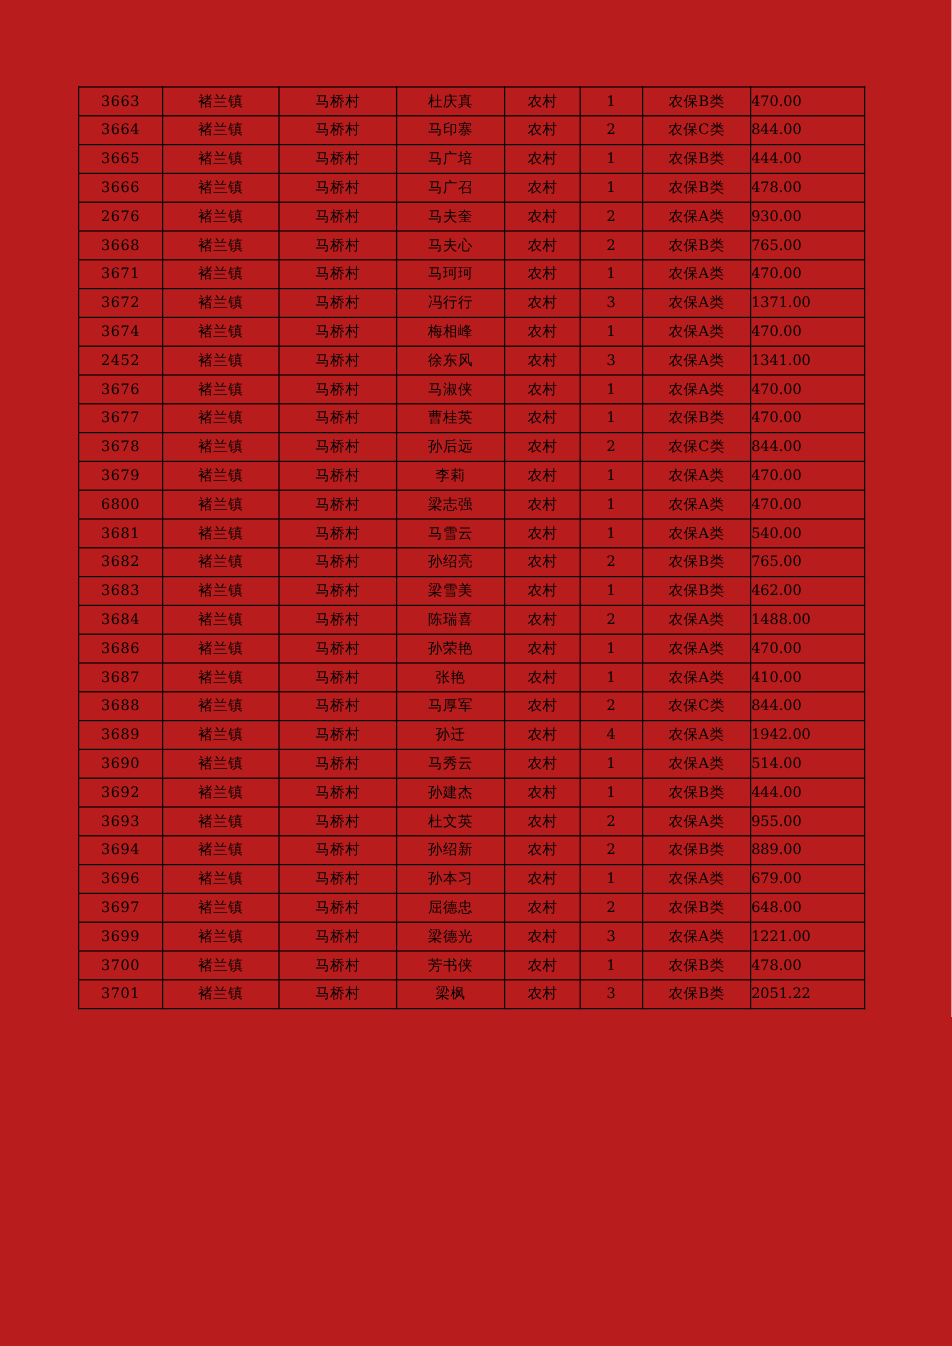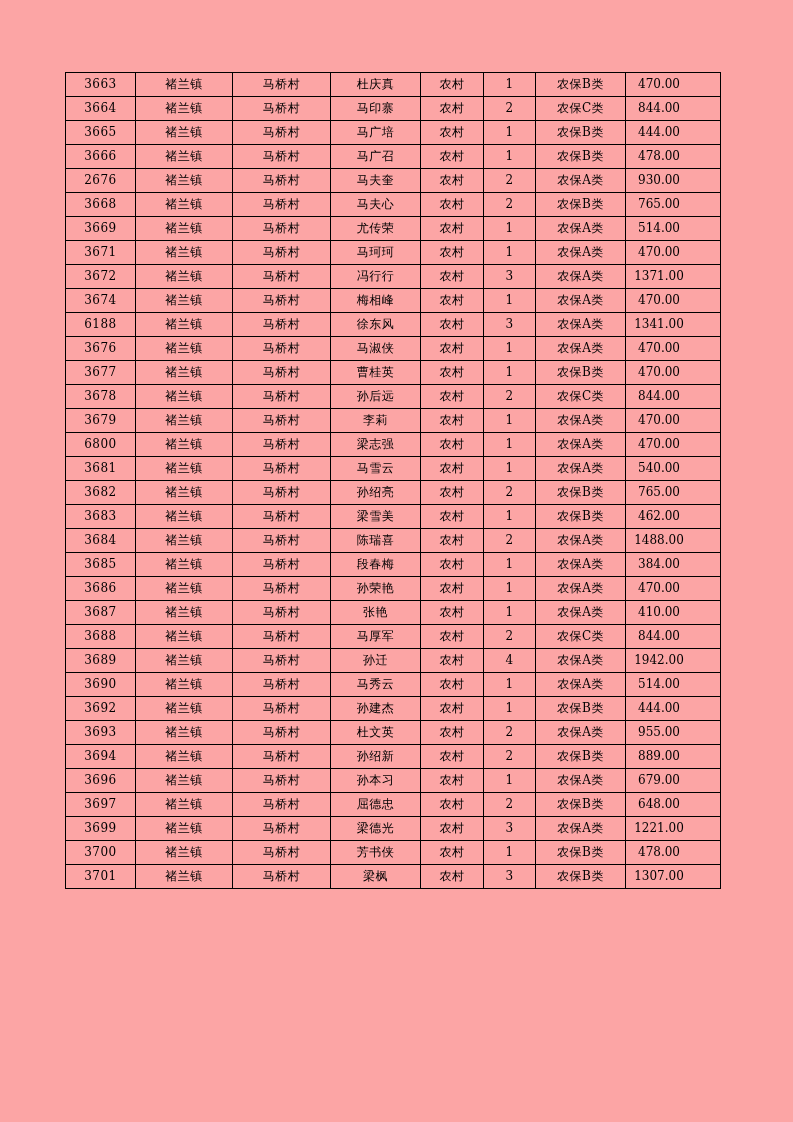--- a/index.html
+++ b/index.html
@@ -4,21 +4,21 @@
 <style>
   html, body {
     margin: 0;
     padding: 0;
     background: #ffffff;
   }
   .page {
     position: relative;
     width: 793px;
     height: 1122px;
-    background: #fca5a5;
+    background: #b91c1c;
     font-family: "DejaVu Serif", "Liberation Serif", serif;
     color: #000000;
     overflow: hidden;
   }
   table.subsidy-table {
     position: absolute;
     left: 65px;
     top: 72px;
     width: 655px;
     border-collapse: collapse;
@@ -30,21 +30,21 @@
     font-size: 12px;
     line-height: 23px;
     text-align: center;
     vertical-align: middle;
     white-space: nowrap;
     overflow: hidden;
     padding: 0;
     letter-spacing: 0.5px;
   }
   table.subsidy-table td.amount {
-    text-align: center;
+    text-align: left;
     padding-right: 28px;
     letter-spacing: 0;
   }
   col.c-serial   { width: 70px; }
   col.c-town     { width: 97px; }
   col.c-village  { width: 98px; }
   col.c-name     { width: 90px; }
   col.c-type     { width: 63px; }
   col.c-count    { width: 52px; }
   col.c-category { width: 90px; }
@@ -120,30 +120,20 @@
           <td>3668</td>
           <td>褚兰镇</td>
           <td>马桥村</td>
           <td>马夫心</td>
           <td>农村</td>
           <td>2</td>
           <td>农保B类</td>
           <td class="amount">765.00</td>
         </tr>
         <tr>
-          <td>3669</td>
-          <td>褚兰镇</td>
-          <td>马桥村</td>
-          <td>尤传荣</td>
-          <td>农村</td>
-          <td>1</td>
-          <td>农保A类</td>
-          <td class="amount">514.00</td>
-        </tr>
-        <tr>
           <td>3671</td>
           <td>褚兰镇</td>
           <td>马桥村</td>
           <td>马珂珂</td>
           <td>农村</td>
           <td>1</td>
           <td>农保A类</td>
           <td class="amount">470.00</td>
         </tr>
         <tr>
@@ -160,21 +150,21 @@
           <td>3674</td>
           <td>褚兰镇</td>
           <td>马桥村</td>
           <td>梅相峰</td>
           <td>农村</td>
           <td>1</td>
           <td>农保A类</td>
           <td class="amount">470.00</td>
         </tr>
         <tr>
-          <td>6188</td>
+          <td>2452</td>
           <td>褚兰镇</td>
           <td>马桥村</td>
           <td>徐东风</td>
           <td>农村</td>
           <td>3</td>
           <td>农保A类</td>
           <td class="amount">1341.00</td>
         </tr>
         <tr>
           <td>3676</td>
@@ -260,30 +250,20 @@
           <td>3684</td>
           <td>褚兰镇</td>
           <td>马桥村</td>
           <td>陈瑞喜</td>
           <td>农村</td>
           <td>2</td>
           <td>农保A类</td>
           <td class="amount">1488.00</td>
         </tr>
         <tr>
-          <td>3685</td>
-          <td>褚兰镇</td>
-          <td>马桥村</td>
-          <td>段春梅</td>
-          <td>农村</td>
-          <td>1</td>
-          <td>农保A类</td>
-          <td class="amount">384.00</td>
-        </tr>
-        <tr>
           <td>3686</td>
           <td>褚兰镇</td>
           <td>马桥村</td>
           <td>孙荣艳</td>
           <td>农村</td>
           <td>1</td>
           <td>农保A类</td>
           <td class="amount">470.00</td>
         </tr>
         <tr>
@@ -397,17 +377,17 @@
           <td class="amount">478.00</td>
         </tr>
         <tr>
           <td>3701</td>
           <td>褚兰镇</td>
           <td>马桥村</td>
           <td>梁枫</td>
           <td>农村</td>
           <td>3</td>
           <td>农保B类</td>
-          <td class="amount">1307.00</td>
+          <td class="amount">2051.22</td>
         </tr>
       </tbody>
   </table>
 </div>
 
 </body></html>

